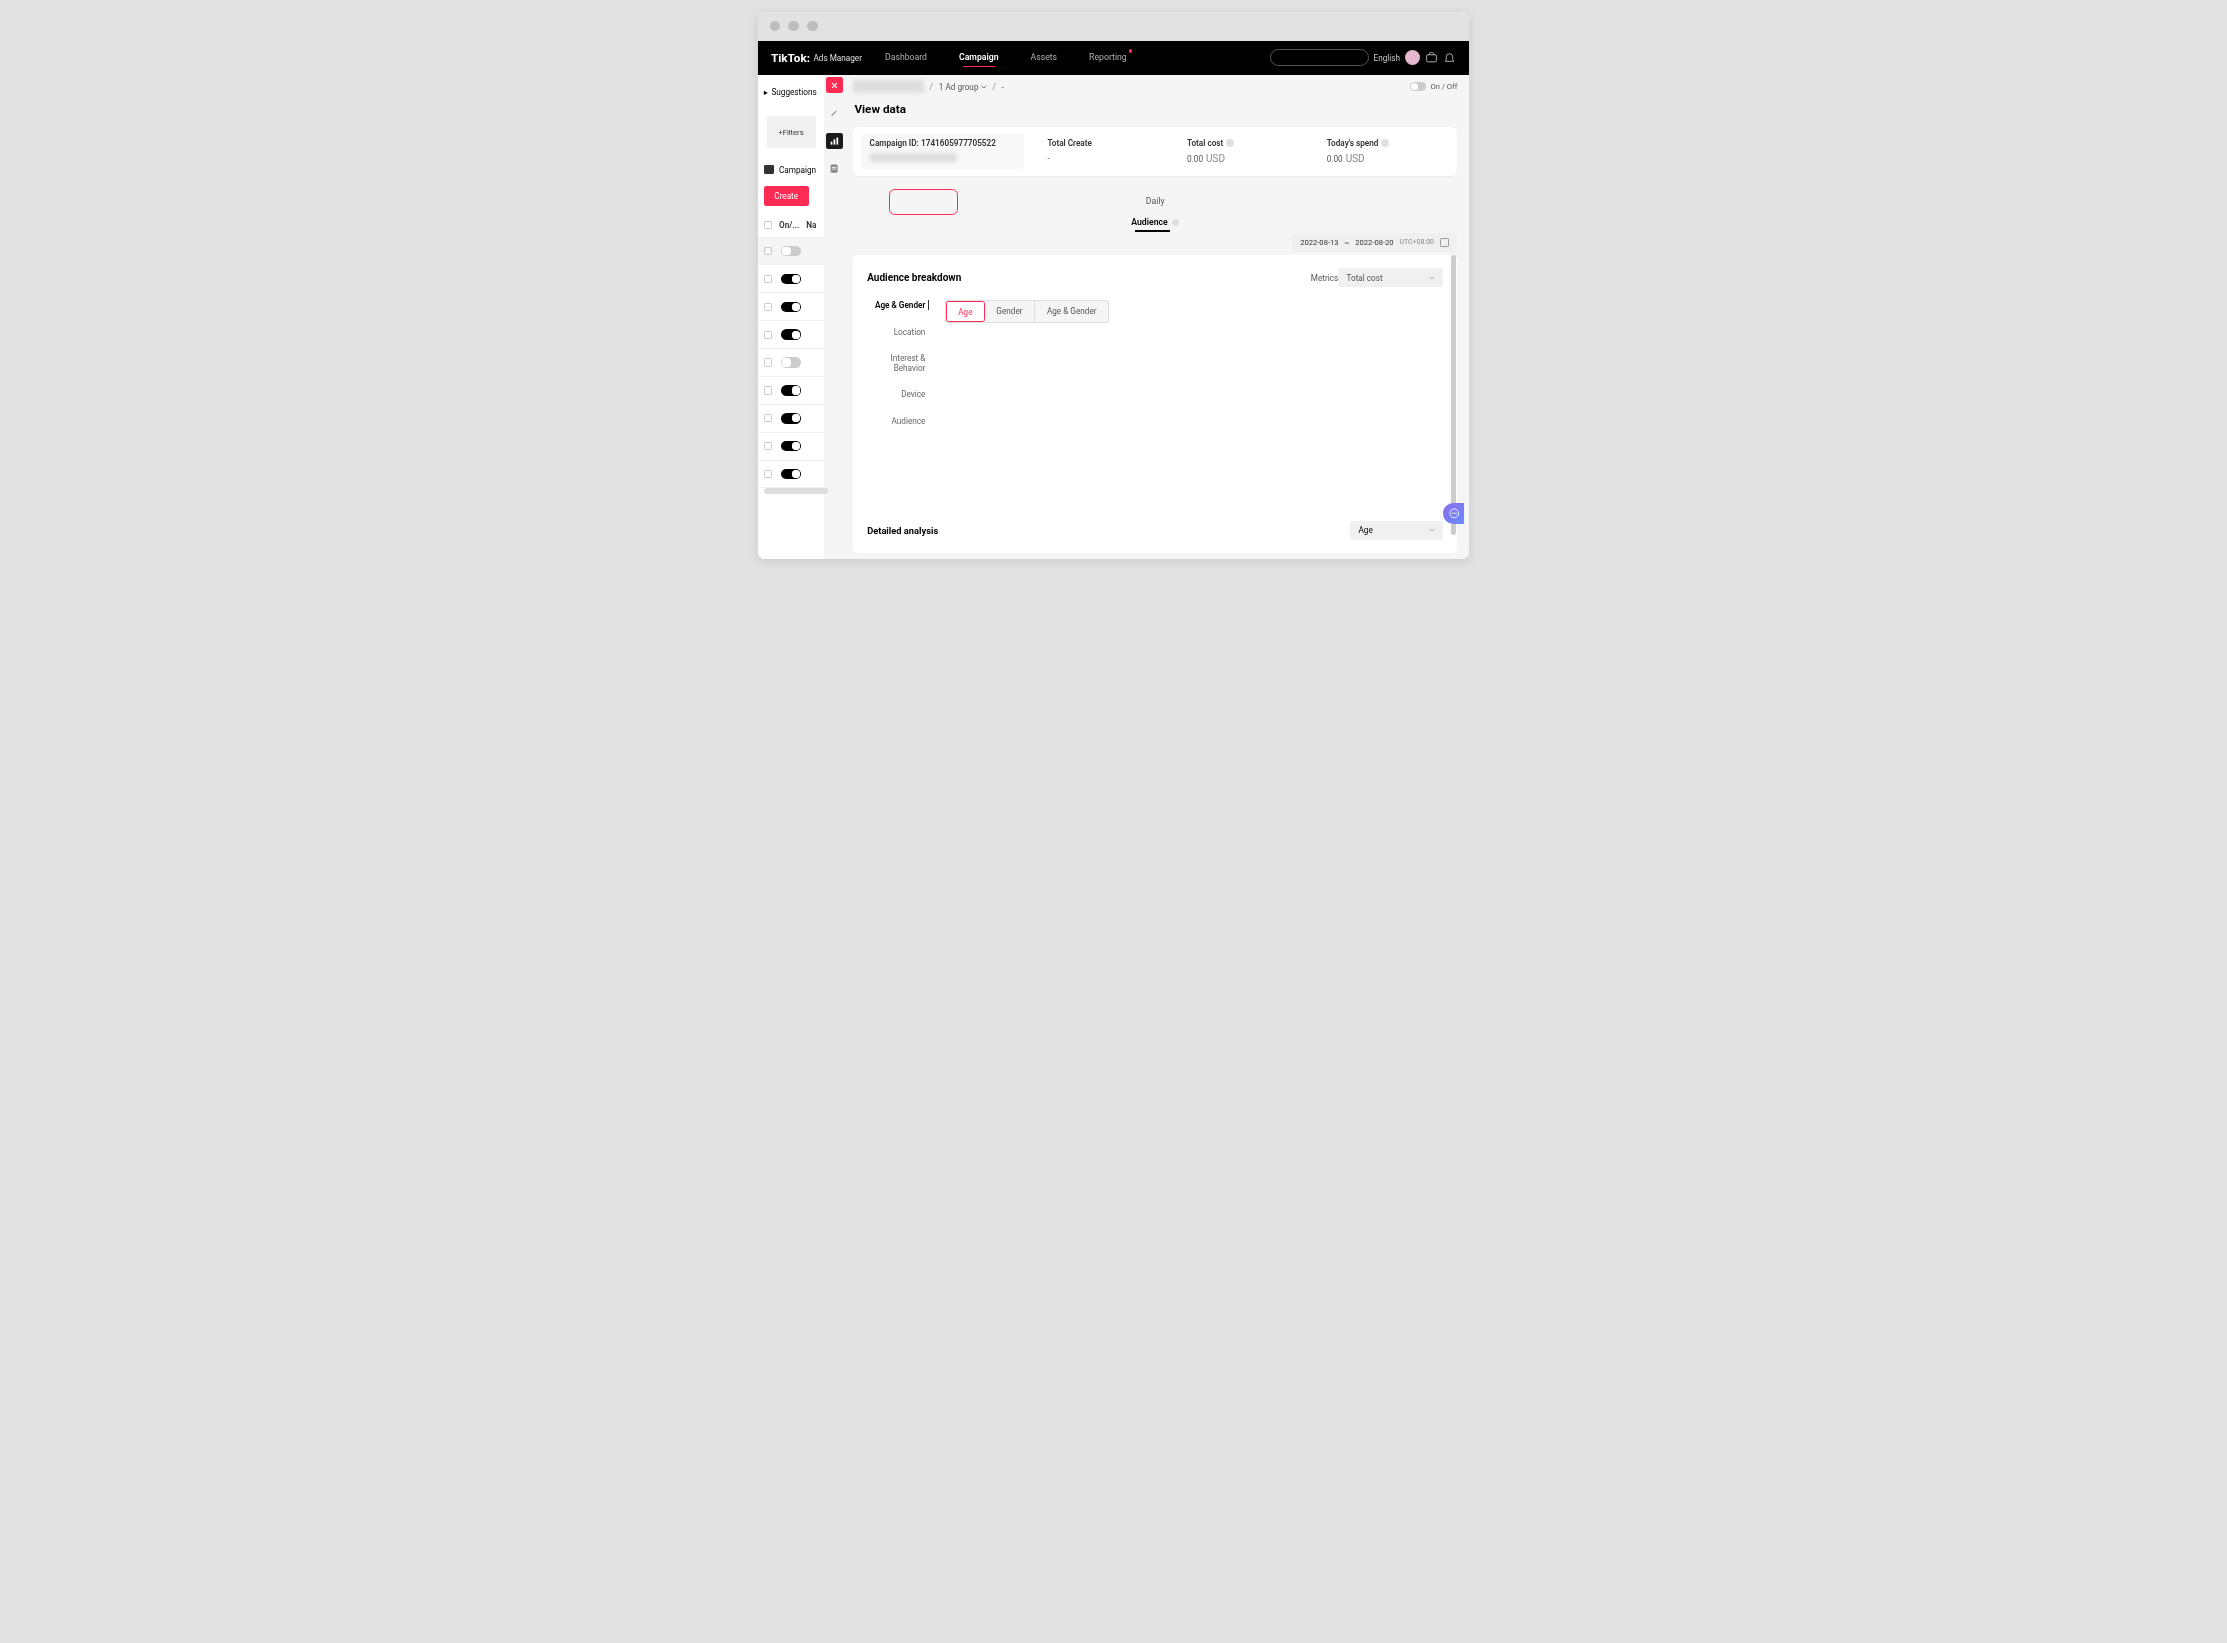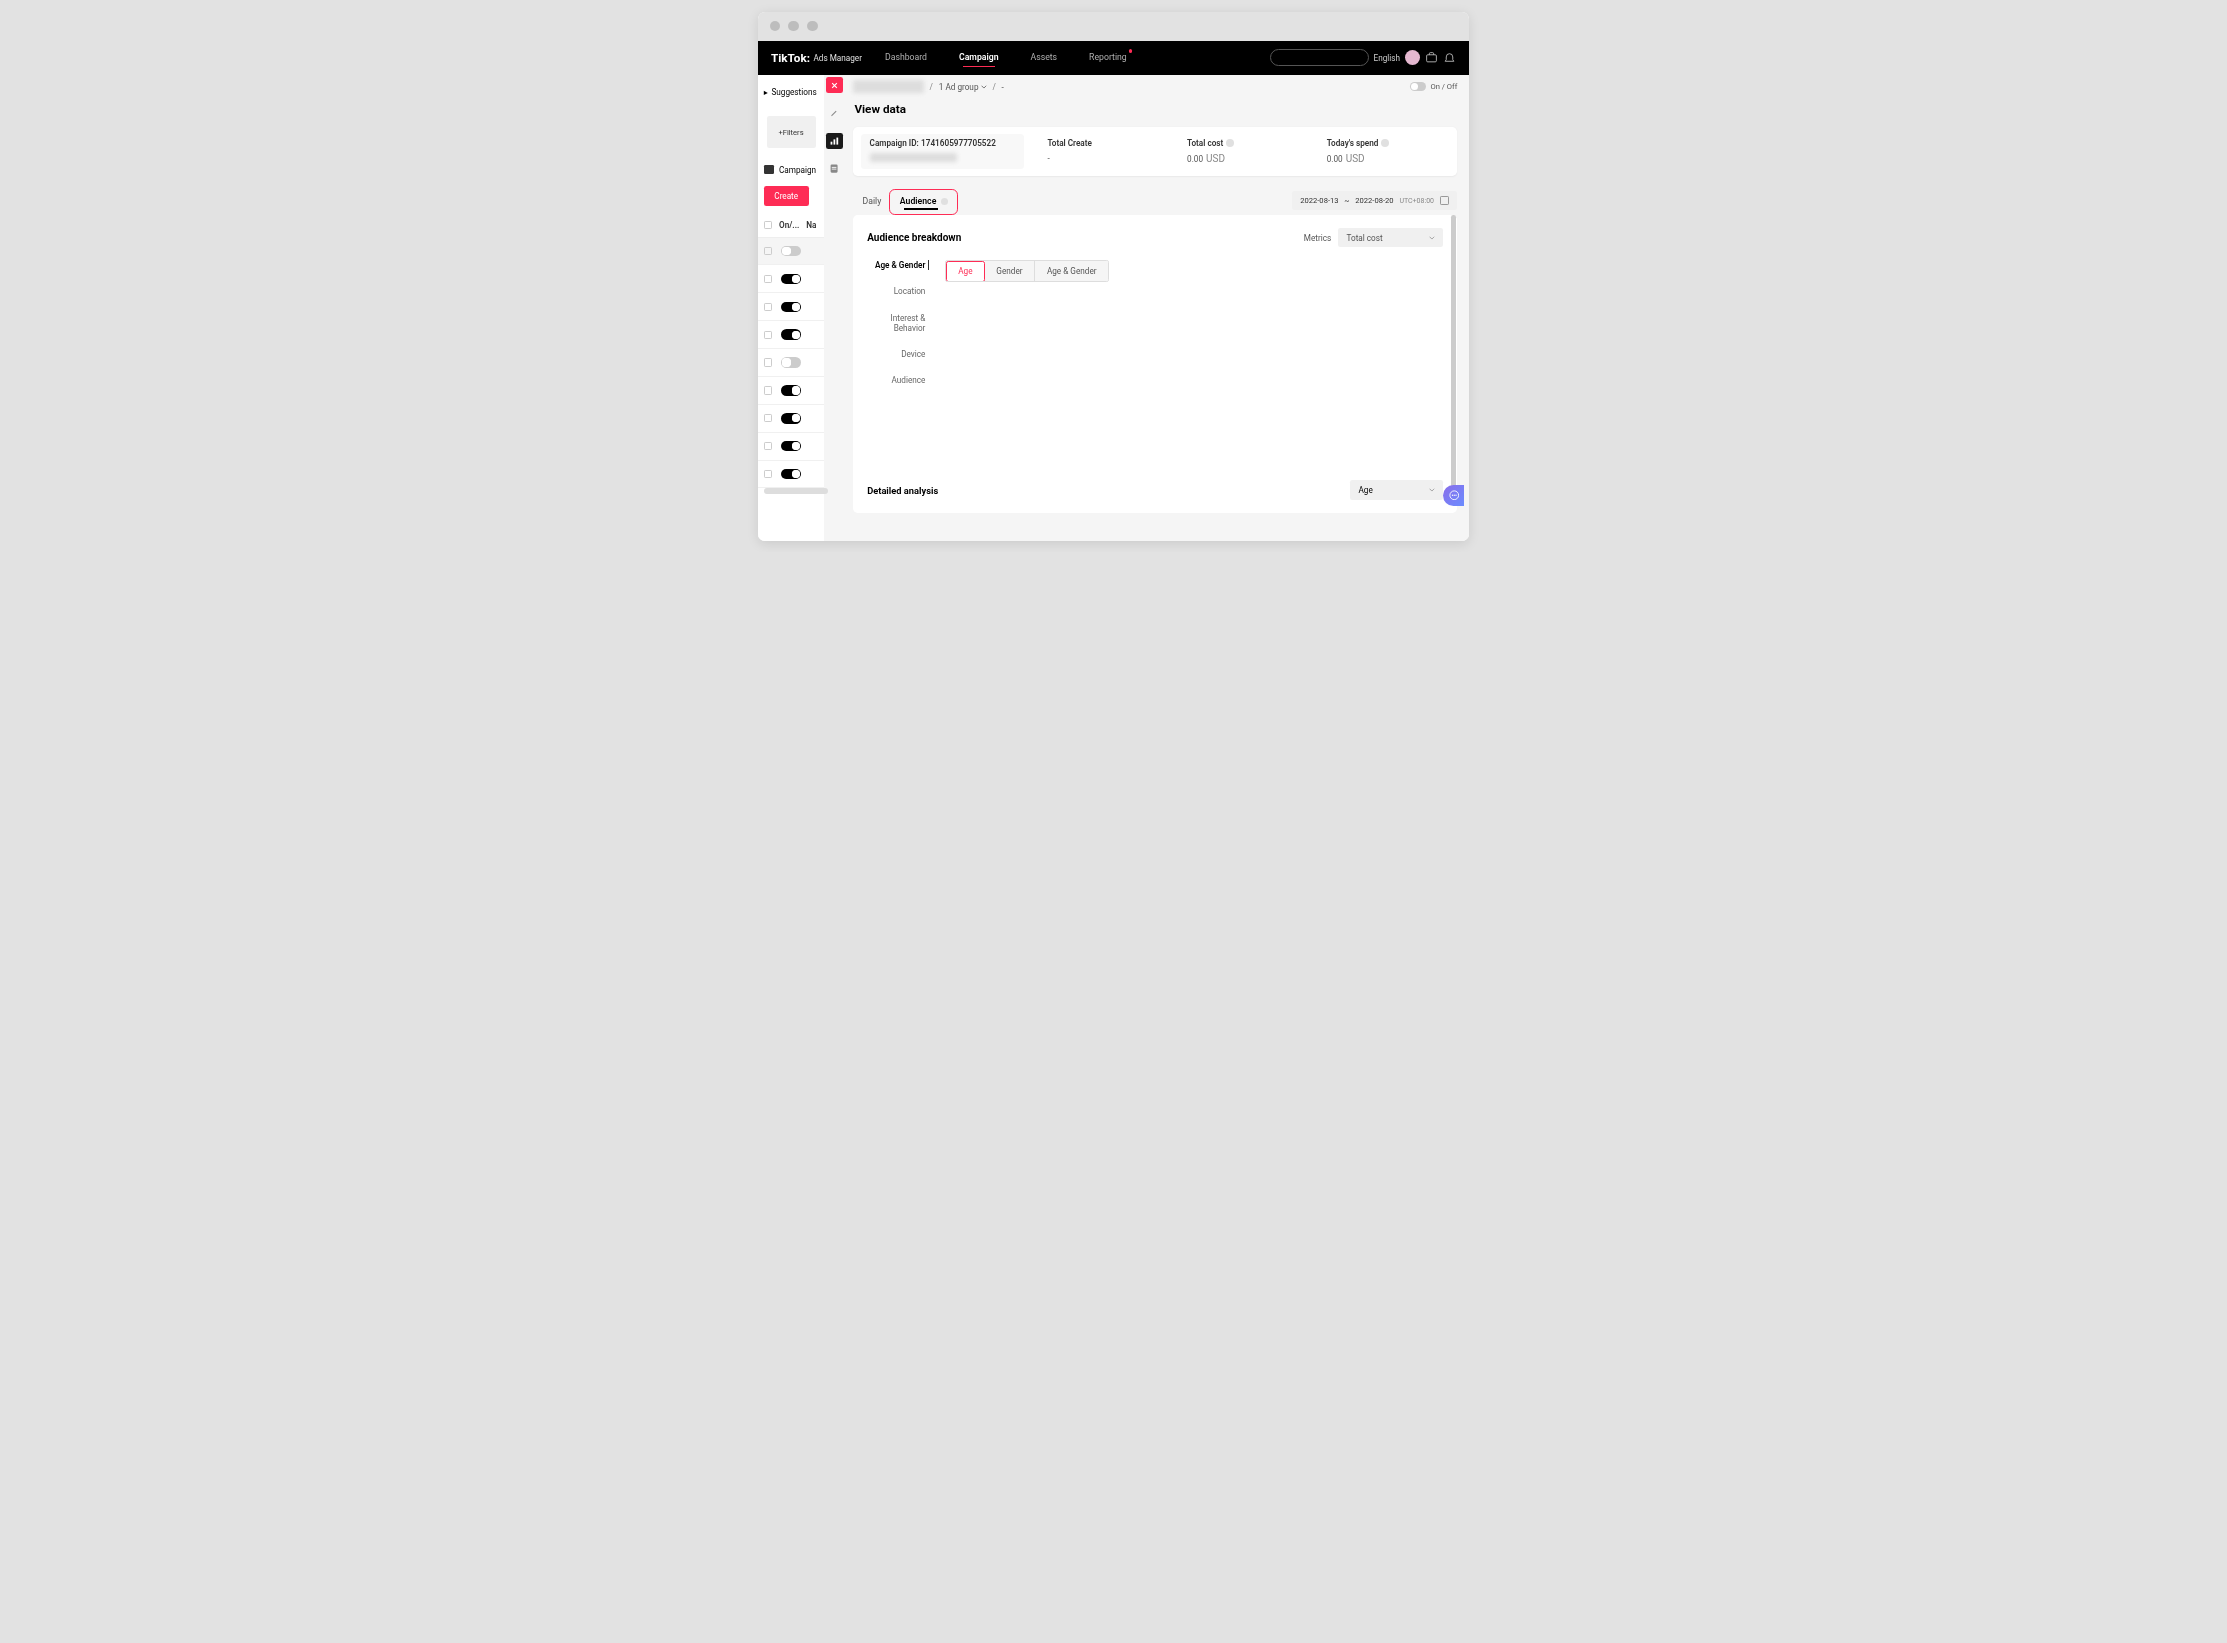--- a/index.html
+++ b/index.html
@@ -57,31 +57,31 @@
 .small-toggle::after { content:""; position:absolute; width:7px; height:7px; background:#fff; border-radius:50%; top:1.2px; left:1.2px; }
 .view-title { font-size: 11.7px; font-weight: 700; margin: 9.3px 0 10.5px 1.2px; }
 .stats-card { background: #fff; border-radius: 4.7px; padding: 11.7px 14px; display: flex; gap: 23px; margin-bottom: 14px; box-shadow: 0 0.6px 1.7px rgba(0,0,0,0.05); }
 .stat-campaign { background: #f8f8f8; border-radius: 3.5px; padding: 4.7px 8.2px; margin: -4.7px 0 -4.7px -5.8px; width: 163px; }
 .stat-block { flex: 1; }
 .stat-label { font-size: 8.2px; color: #333; font-weight: 600; display: flex; align-items: center; gap: 2.3px; }
 .info-dot { width: 8.2px; height: 8.2px; border-radius: 50%; background: #e0e0e0; display: inline-block; }
 .stat-val { font-size: 8.2px; color: #555; margin-top: 4.7px; }
 .stat-val .cur { font-size: 10px; color: #888; margin-left: 1px; }
 .blur-name { filter: blur(2.3px); background: #ddd; color: transparent; border-radius: 1.7px; height: 9.3px; margin-top: 4.7px; width: 87px; }
-.tabs-row { display: flex; align-items: center; margin-bottom: 3.5px; position: relative; }
+.tabs-row { display: flex; align-items: center; margin-bottom: 3.5px; position: relative; flex-direction: column; }
 .data-tab { padding: 5.8px 9.3px; font-size: 8.7px; color: #555; cursor: pointer; position: relative; }
 .data-tab.active { color: #000; font-weight: 600; }
 .data-tab.active::after { content:""; position:absolute; bottom:1.2px; left:20%; right:28%; height:1.7px; background:#000; }
 .highlight-ring { position: absolute; border: 1.7px solid #fe2c55; border-radius: 5.8px; padding: 2.3px 4.7px; left: 36px; top: -1.2px; width: 69px; height: 26px; pointer-events: none; }
 .date-box { margin-left: auto; background: #f0f0f0; border-radius: 2.3px; padding: 4.7px 8.2px; font-size: 7.6px; color: #333; display: flex; align-items: center; gap: 5.8px; }
 .cal-icon { width: 9.3px; height: 9.3px; border: 0.6px solid #999; border-radius: 1.2px; }
 .content-card { background: #fff; border-radius: 4.7px; padding: 13px 14px; position: relative; }
 .breakdown-head { display: flex; align-items: center; margin-bottom: 13px; }
 .breakdown-title { font-size: 10px; font-weight: 700; }
-.metrics-wrap { margin-left: auto; display: flex; align-items: center; gap: 7px; font-size: 8.2px; color: #555; }
+.metrics-wrap { margin-left: auto; display: flex; align-items: center; font-size: 8.2px; color: #555; }
 .metrics-sel { background: #f0f0f0; border-radius: 2.3px; padding: 4.7px 8.2px; width: 105px; display: flex; align-items: center; justify-content: space-between; }
 .dims { display: flex; gap: 0; }
 .dim-list { width: 64px; display: flex; flex-direction: column; gap: 16.3px; font-size: 8.2px; color: #666; text-align: right; padding-right: 5.8px; }
 .dim-item { cursor: pointer; }
 .dim-item.active { color: #000; font-weight: 600; position: relative; }
 .dim-item.active::after { content:""; position:absolute; right:-3.5px; top:0; bottom:0; width:1.2px; background:#333; }
 .seg-group { display: inline-flex; border: 0.6px solid #ddd; border-radius: 2.3px; overflow: hidden; margin-left: 14px; align-self: flex-start; }
 .seg-btn { padding: 4.7px 11.7px; font-size: 8.2px; color: #555; background: #f5f5f5; cursor: pointer; border-right: 0.6px solid #ddd; }
 .seg-btn:last-child { border-right: none; }
 .seg-btn.active { background: #fff; color: #fe2c55; border: 0.6px solid #fe2c55; margin: -0.6px; border-radius: 2.3px; z-index: 1; position: relative; }

